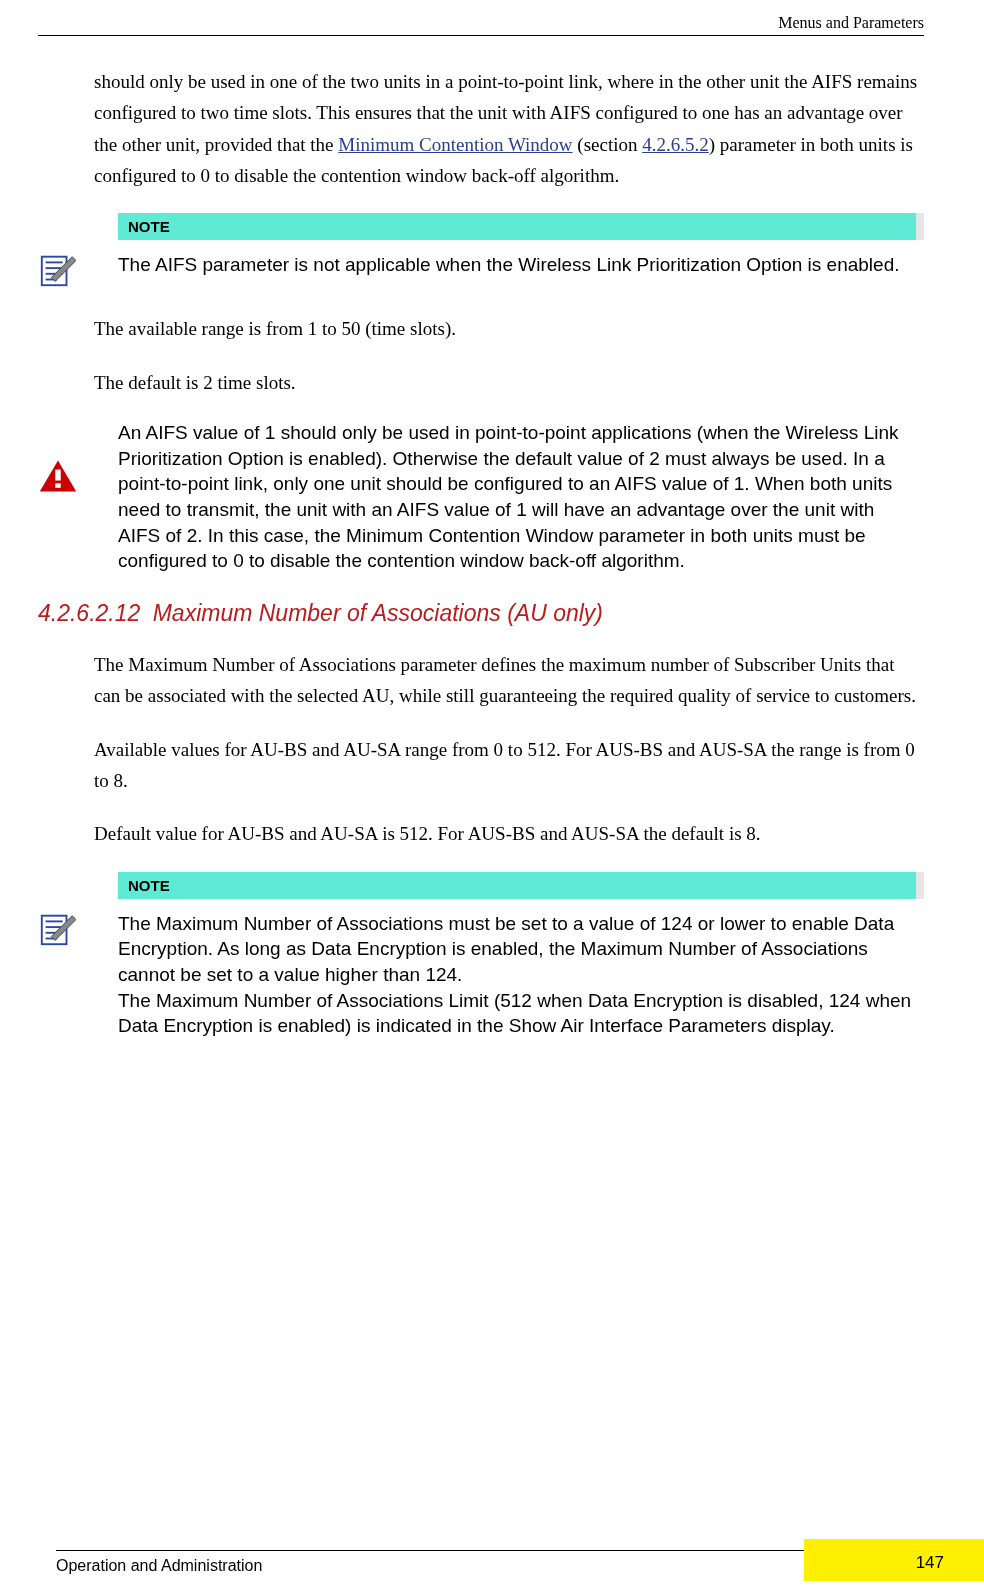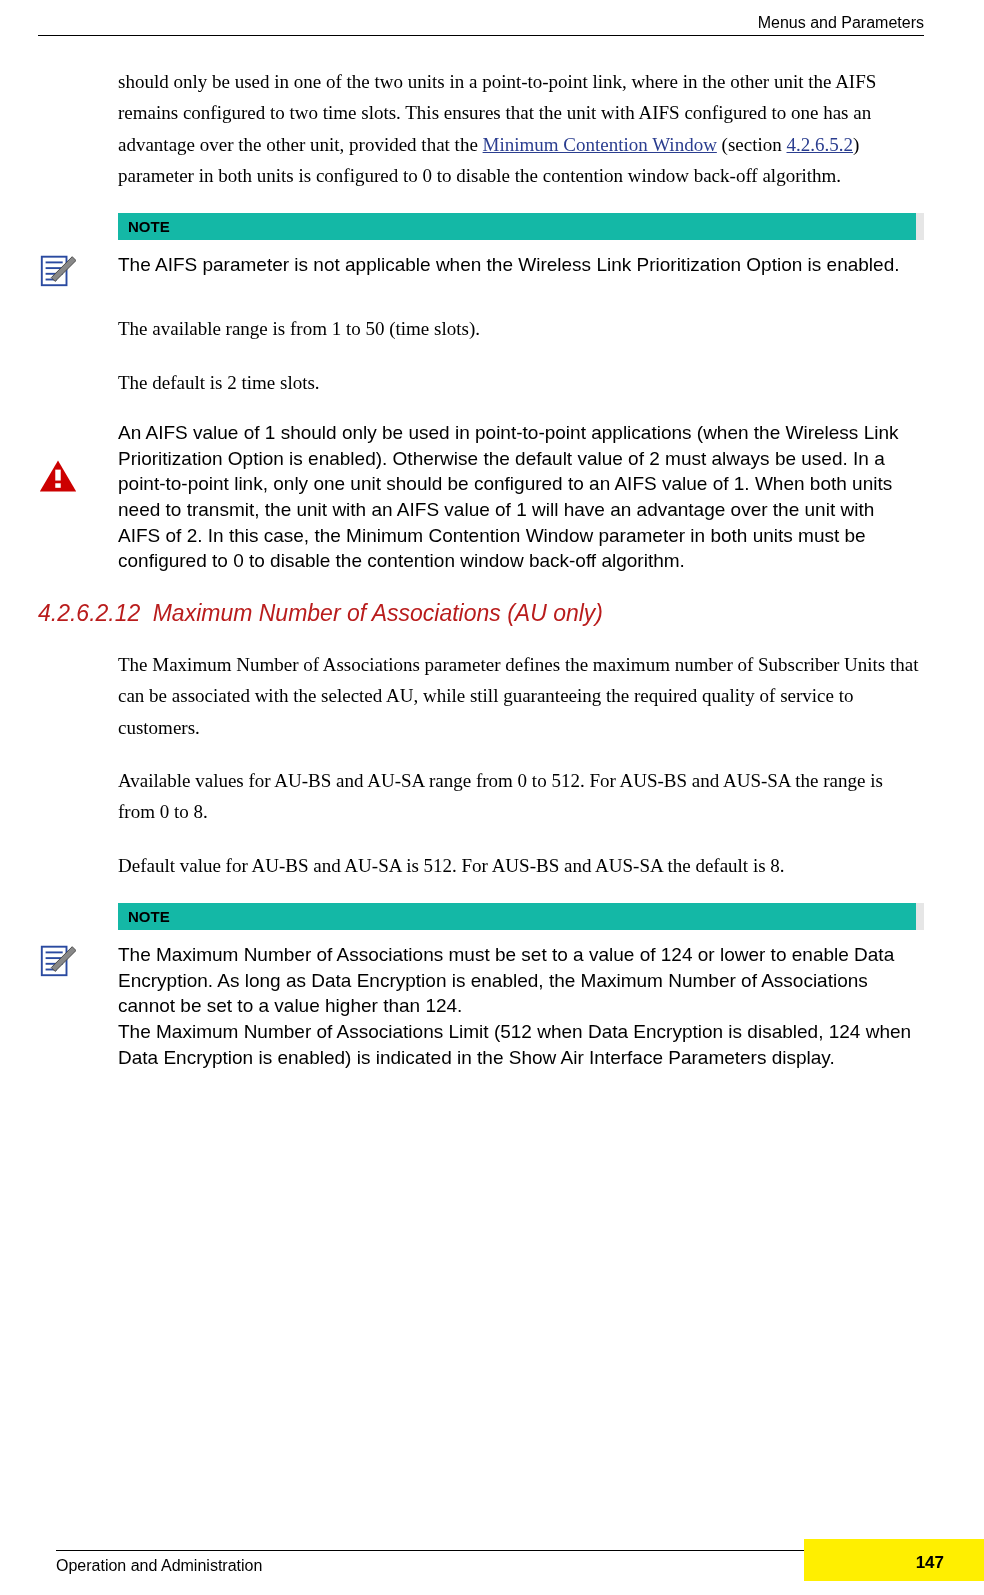--- a/index.html
+++ b/index.html
@@ -10,32 +10,32 @@
     position: relative;
     font-family: Georgia, 'Times New Roman', serif;
     color: #000;
   }
   .page {
     padding: 14px 60px 0 38px;
   }
   .header-row {
     display: flex;
     justify-content: flex-end;
-    font-family: Liberation Sans, sans-serif;
+    font-family: Liberation Serif, serif;
     font-size: 16px;
     color: #000;
     margin-bottom: 3px;
   }
   .hr-top {
     border: 0;
     border-top: 1px solid #000;
     margin: 0 0 30px 0;
   }
   .body-para {
-    margin-left: 80px;
+    margin-left: 56px;
     font-family: 'Book Antiqua', Palatino, Georgia, serif;
     font-size: 19px;
     line-height: 1.65;
     margin-bottom: 22px;
   }
   .link {
     color: #2a3d8f;
     text-decoration: underline;
   }
   .section-title {
@@ -62,21 +62,21 @@
     display: flex;
     align-items: flex-start;
     justify-content: flex-start;
     padding-top: 38px;
   }
   .callout-body {
     flex: 1;
     margin-left: 34px;
   }
   .callout-header {
-    background: #14b8a6;
+    background: #5eead4;
     border-right: 8px solid #e6e6e6;
     padding: 5px 10px;
     font-family: Arial, Helvetica, sans-serif;
     font-weight: bold;
     font-size: 15px;
     margin-bottom: 12px;
   }
   .callout-text {
     font-family: Arial, Helvetica, sans-serif;
     font-size: 19px;
@@ -110,21 +110,21 @@
     bottom: -6px;
     width: 180px;
     height: 42px;
     background: #ffef00;
   }
   .page-num {
     position: absolute;
     right: -20px;
     bottom: 2px;
     font-family: Arial, Helvetica, sans-serif;
-    font-weight: bold;
+    font-weight: normal;
     font-size: 17px;
   }
 </style>
 </head>
 <body>
 
 <div class="page">
   <div class="header-row">Menus and Parameters</div>
   <hr class="hr-top">
 

